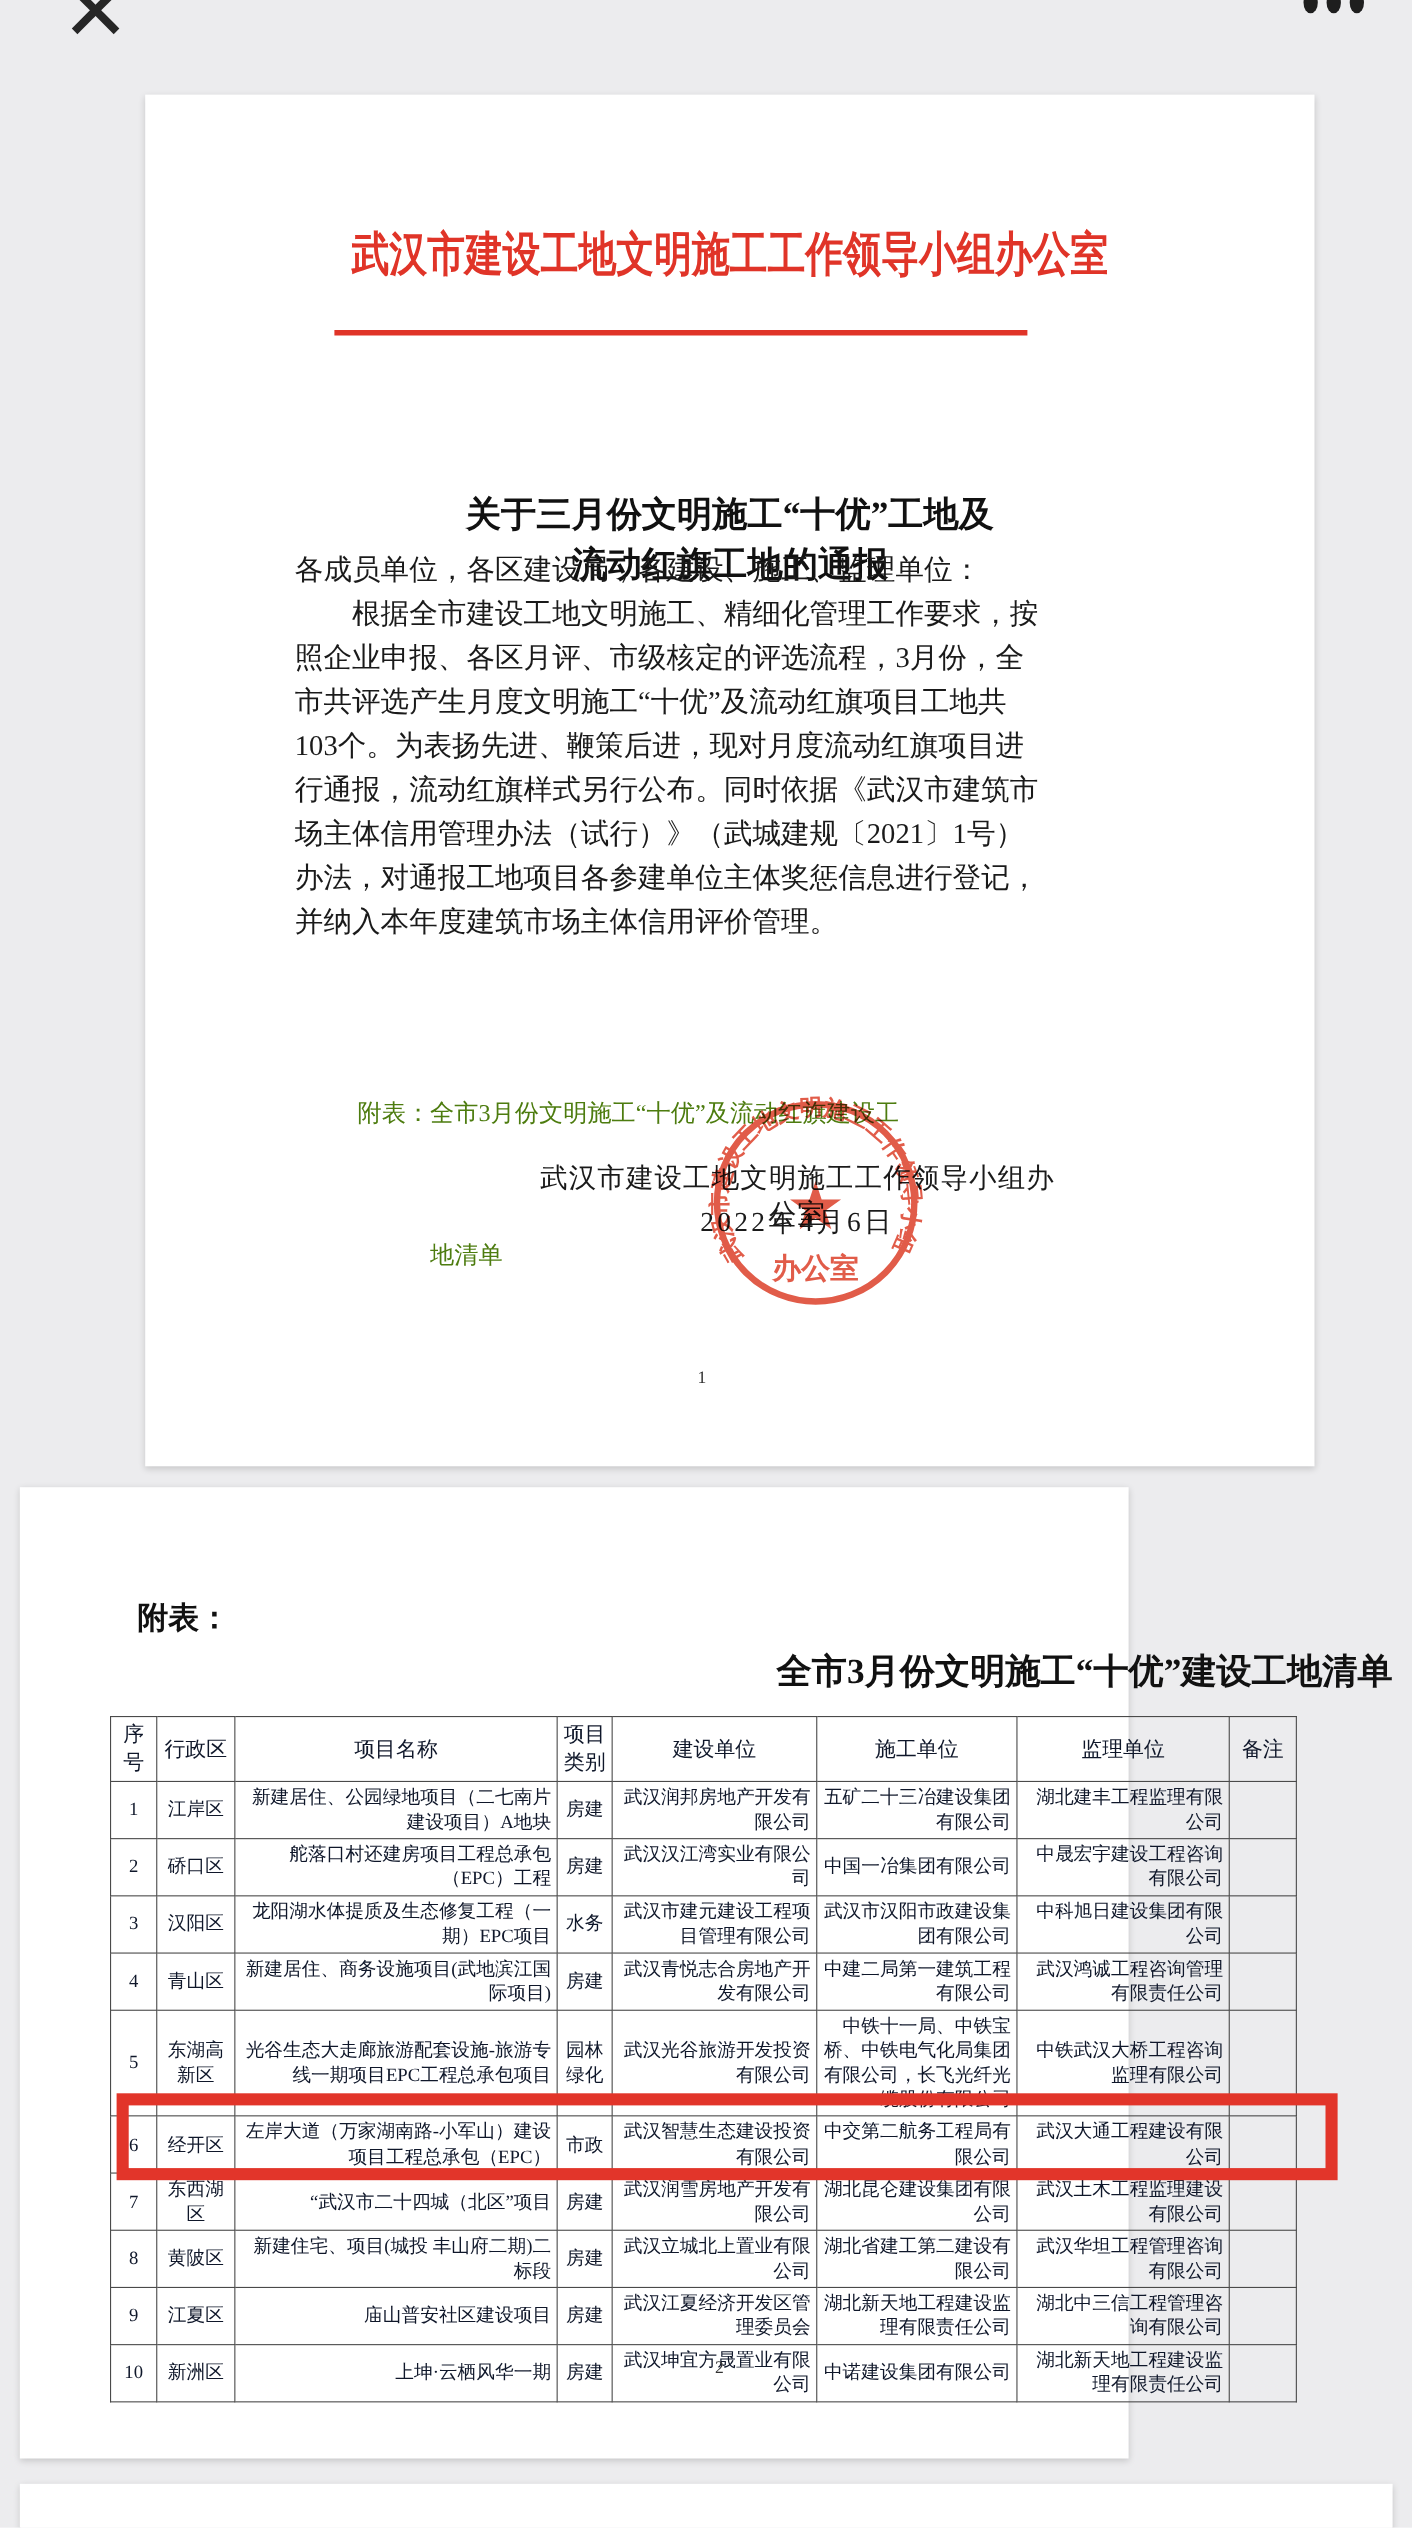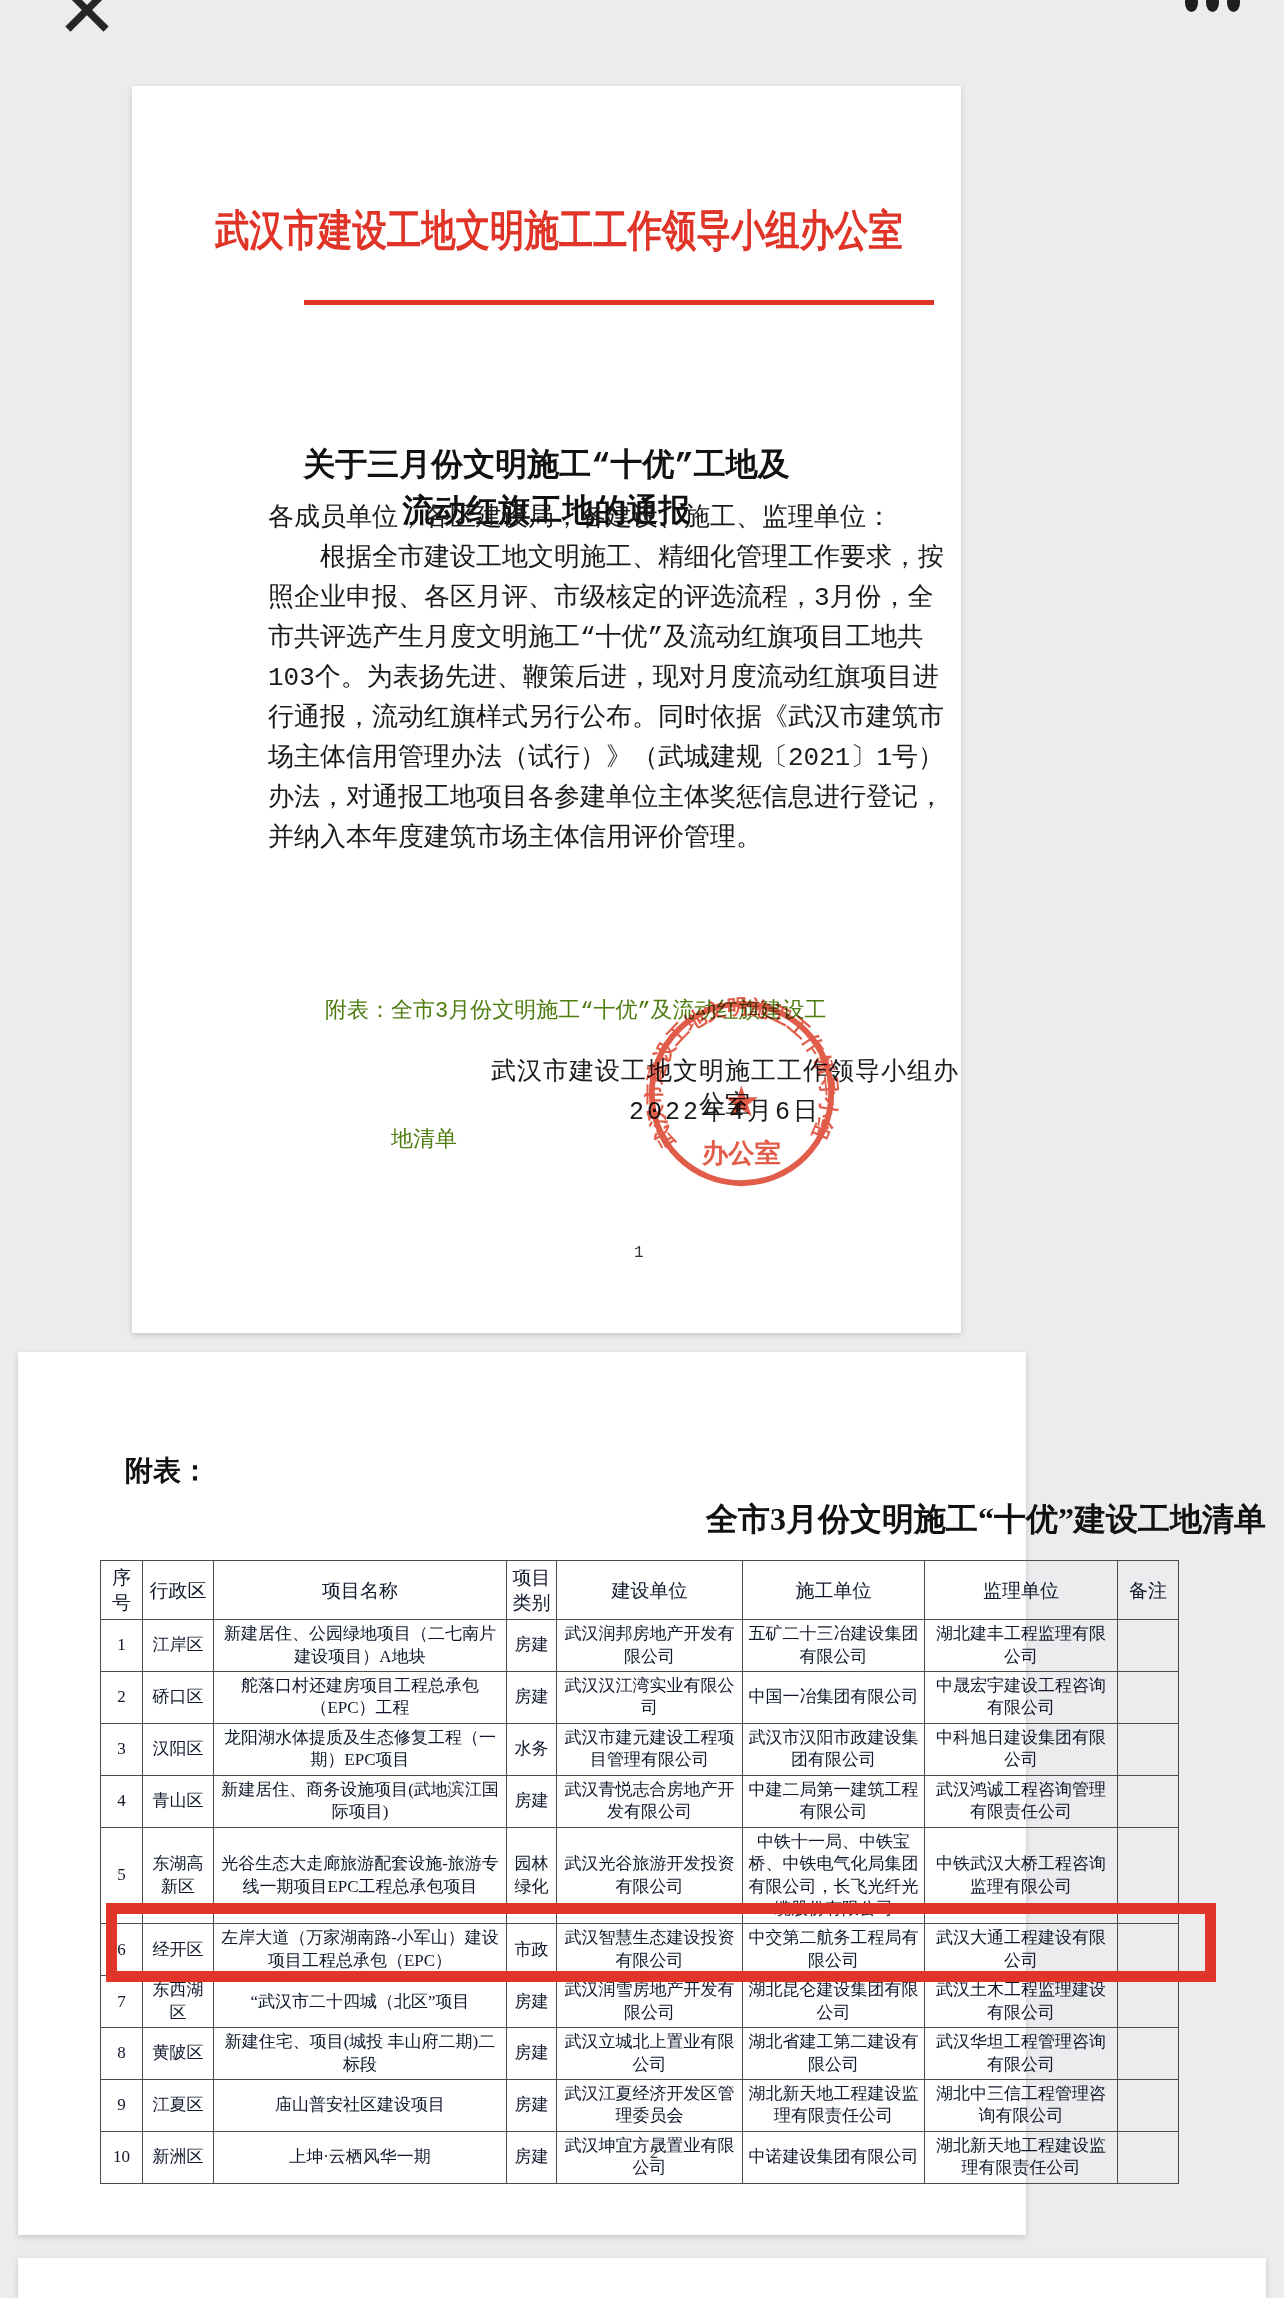--- a/index.html
+++ b/index.html
@@ -12,21 +12,21 @@
   
   .topbar{position:absolute;left:0;top:0;width:100%;height:86px;}
   .close-btn{
     position:absolute;left:56px;top:-26px;font-size:74px;font-weight:300;
     color:#262626;font-family:"DejaVu Sans",sans-serif;cursor:pointer;line-height:1;
   }
   .more-btn{position:absolute;right:44px;top:-7px;display:flex;gap:8px;cursor:pointer;}
   .more-btn span{width:13px;height:19px;border-radius:50%;background:#1e1e1e;display:block;}
   
   .page{position:absolute;background:#fff;box-shadow:0 2px 6px rgba(0,0,0,.16);}
-  .page1{left:132px;top:86px;width:829px;height:1247px;font-family:Liberation Mono, monospace;}
+  .page1{left:132px;top:86px;width:1063px;height:1247px;}
   .page2{left:18px;top:1352px;width:1008px;height:883px;}
   .page3{left:18px;top:2258px;width:1248px;height:60px;}
   
   .letterhead{
     position:absolute;left:0;top:116px;width:100%;text-align:center;
     font-size:43px;font-weight:900;color:#e03428;white-space:nowrap;
     transform:scaleX(.80);letter-spacing:0;
   }
   .red-rule{position:absolute;left:172px;top:214px;width:630px;height:5px;background:#e03428;}
   .doc-title{position:absolute;left:0;top:358px;width:100%;text-align:center;
@@ -50,21 +50,21 @@
     font-size:32px;font-weight:bold;color:#111;}
   table.sites{
     position:absolute;left:82px;top:208px;width:1078px;
     border-collapse:collapse;table-layout:fixed;
     font-size:17px;line-height:1.32;color:#0f172a;
     font-family:"Liberation Serif","DejaVu Serif",serif;
   }
   table.sites th,table.sites td{border:1px solid #4a4a4a;padding:3px 5px;vertical-align:middle;}
   table.sites th{font-weight:normal;font-size:19px;padding:4px 2px;text-align:center;}
   td.c0,td.c1,td.c3{text-align:center;}
-  td.c2,td.c4,td.c5,td.c6{text-align:center;}
+  td.c2,td.c4,td.c5,td.c6{text-align:right;}
   
   .highlight-rect{
     position:absolute;left:88px;top:551px;width:1110px;height:79px;
     border:11px solid #e2352a;box-sizing:border-box;pointer-events:none;
   }
 </style>
 </head>
 <body>
 
 <div class="screen">

